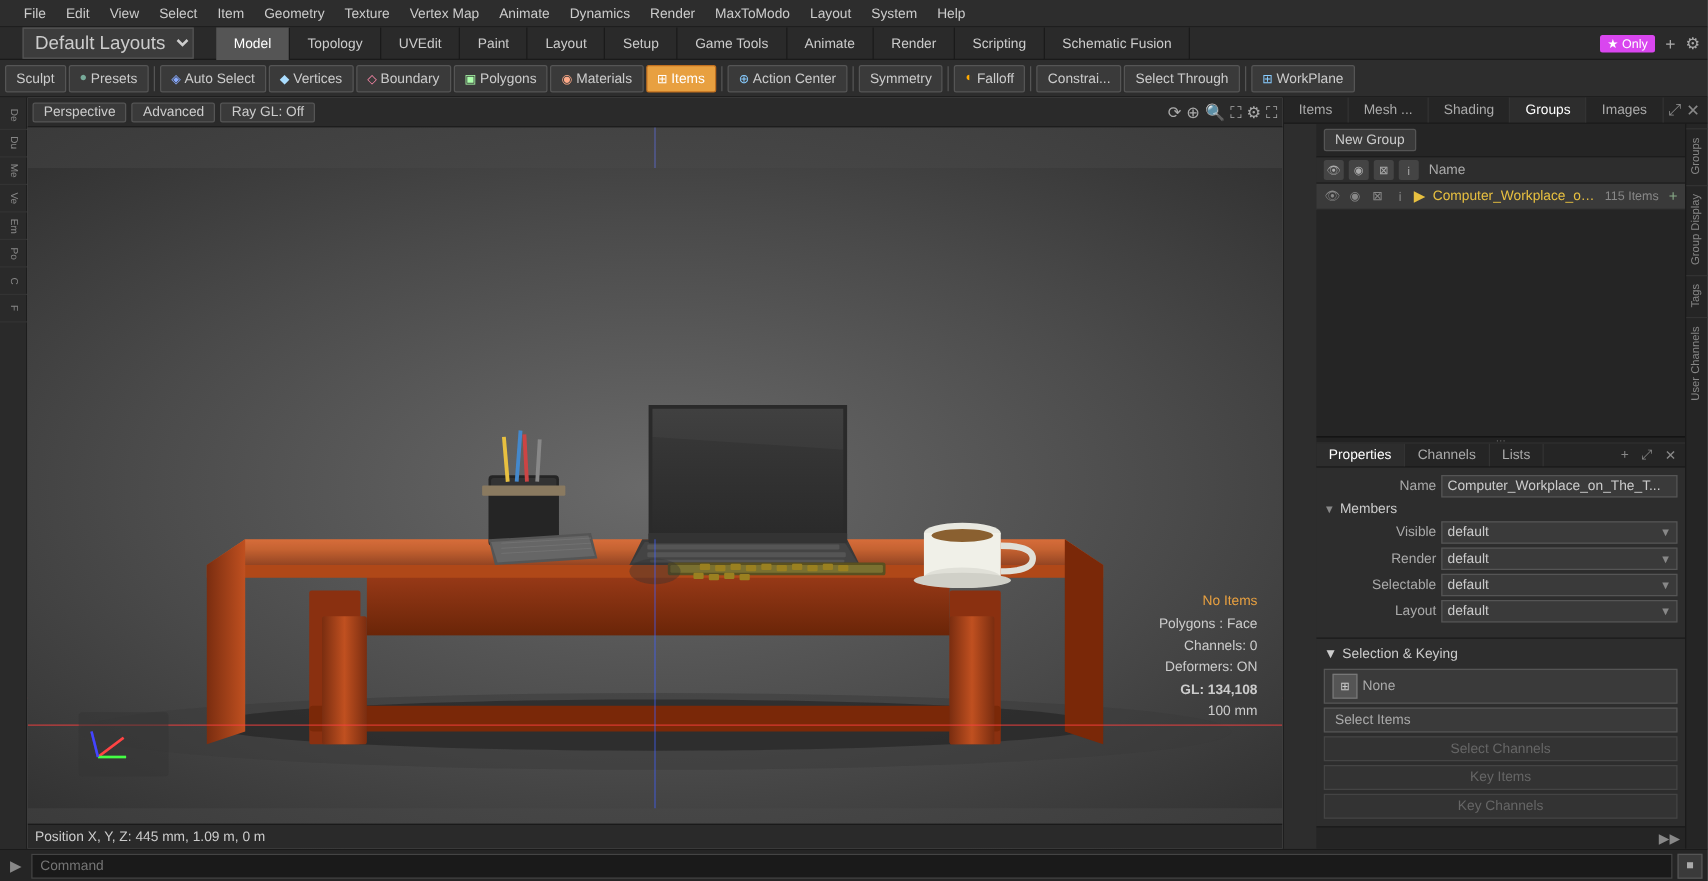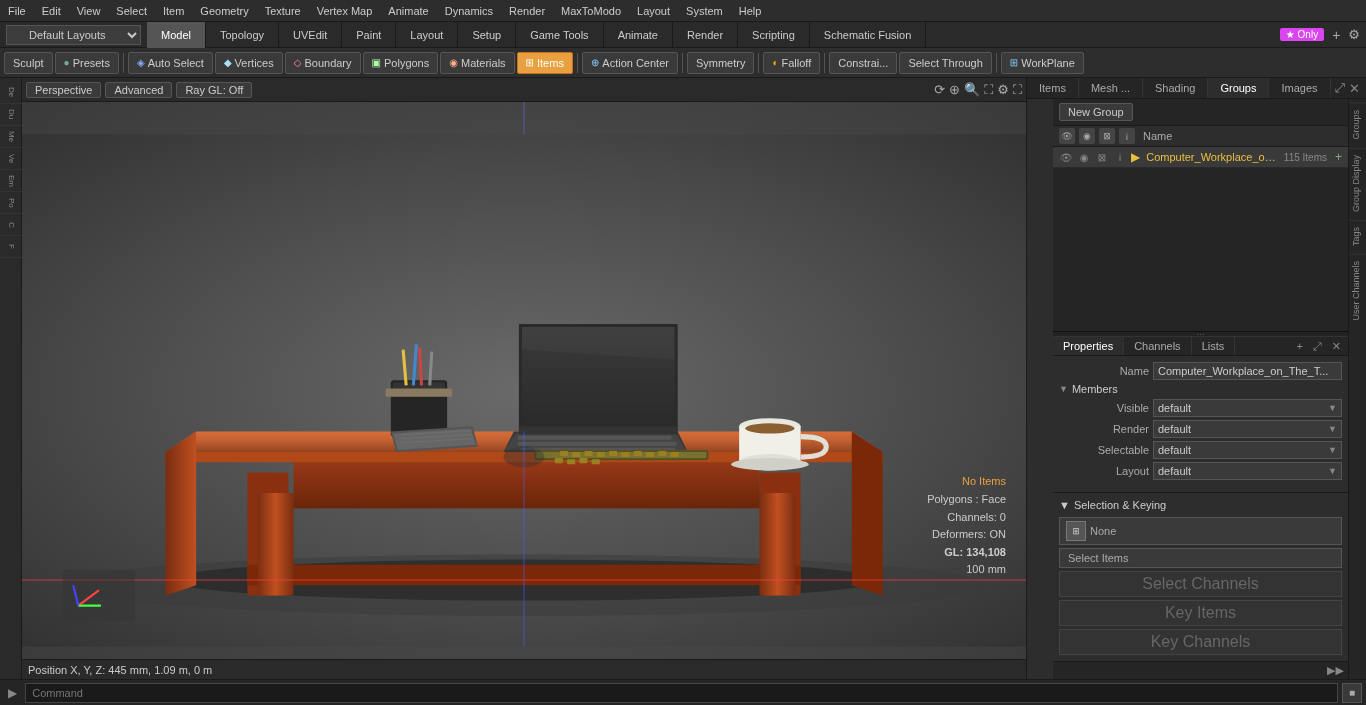--- a/index.html
+++ b/index.html
@@ -1,24 +1,24 @@
 <!DOCTYPE html>
 <html><head>
   <meta charset="utf-8">
   <style>
     * { box-sizing: border-box; margin: 0; padding: 0; }
     body { background: #3a3a3a; color: #ccc; font-family: Arial, sans-serif; font-size: 11px; width: 1366px; height: 705px; overflow: hidden; }
 
     
-    #menu-bar { display: flex; align-items: center; background: #2d2d2d; height: 22px; padding: 0 0; border-bottom: 1px solid #1a1a1a; }
+    #menu-bar { display: flex; align-items: center; background: #2d2d2d; height: 22px; padding: 0 11px; border-bottom: 1px solid #1a1a1a; }
     .menu-item { padding: 2px 8px; cursor: pointer; color: #ccc; font-size: 11px; }
 
     
     #layout-bar { display: flex; align-items: center; background: #2a2a2a; height: 26px; border-bottom: 1px solid #1a1a1a; }
-    #layout-selector { background: #3c3c3c; color: #ccc; border: 1px solid #555; padding: 2px 18px; font-size: 11px; margin: 0 6px; cursor: pointer; }
+    #layout-selector { background: #3c3c3c; color: #ccc; border: 1px solid #555; padding: 2px 5px; font-size: 15px; margin: 0 18px; cursor: pointer; }
     .layout-tab { padding: 3px 14px; font-size: 11px; cursor: pointer; color: #ccc; border-right: 1px solid #1a1a1a; height: 26px; display: flex; align-items: center; }
     .layout-tab.active { background: #555; color: #fff; }
     #layout-bar-right { margin-left: auto; display: flex; align-items: center; gap: 4px; padding-right: 6px; }
     .star-badge { background: #d946ef; color: #fff; padding: 1px 6px; font-size: 10px; border-radius: 2px; }
     .add-layout-btn { color: #aaa; font-size: 14px; cursor: pointer; padding: 0 4px; }
     .gear-btn { color: #aaa; font-size: 13px; cursor: pointer; }
 
     
     #tool-bar { display: flex; align-items: center; background: #2d2d2d; height: 30px; border-bottom: 1px solid #1a1a1a; gap: 2px; padding: 0 4px; }
     .tool-btn { display: flex; align-items: center; gap: 3px; padding: 2px 8px; background: #3a3a3a; border: 1px solid #555; border-radius: 2px; cursor: pointer; color: #ccc; font-size: 11px; height: 22px; }
@@ -85,21 +85,21 @@
     .prop-dropdown { flex: 1; background: #3a3a3a; border: 1px solid #555; color: #ccc; padding: 2px 4px; font-size: 11px; display: flex; align-items: center; justify-content: space-between; cursor: pointer; }
     .prop-dropdown .dd-arrow { color: #888; font-size: 9px; }
 
     
     #sel-keying { padding: 6px; border-top: 1px solid #1a1a1a; }
     .sel-key-title { display: flex; align-items: center; gap: 4px; margin-bottom: 6px; font-size: 11px; color: #ccc; cursor: pointer; }
     .key-grid { display: grid; grid-template-columns: 1fr; gap: 3px; }
     .key-btn { background: #3a3a3a; border: 1px solid #555; color: #aaa; padding: 3px 8px; font-size: 11px; cursor: pointer; text-align: center; display: flex; align-items: center; gap: 4px; }
     .key-btn.has-icon { padding-left: 6px; }
     .none-icon { width: 20px; height: 20px; background: #555; border: 1px solid #777; display: inline-flex; align-items: center; justify-content: center; flex-shrink: 0; }
-    .key-btn-disabled { background: #333; border: 1px solid #444; color: #666; padding: 3px 8px; font-size: 16px; text-align: center; cursor: default; }
+    .key-btn-disabled { background: #333; border: 1px solid #444; color: #666; padding: 3px 8px; font-size: 11px; text-align: center; cursor: default; }
 
     
     #right-vtabs { width: 18px; background: #252525; border-left: 1px solid #1a1a1a; display: flex; flex-direction: column; align-items: center; padding-top: 4px; gap: 2px; }
     .vtab { writing-mode: vertical-rl; text-orientation: mixed; transform: rotate(180deg); color: #888; font-size: 9px; cursor: pointer; padding: 6px 2px; border-bottom: 1px solid #333; width: 18px; text-align: center; }
 
     
     #bottom-bar { height: 26px; background: #252525; border-top: 1px solid #1a1a1a; display: flex; align-items: center; gap: 4px; padding: 0 4px; }
     #cmd-arrow { color: #888; font-size: 12px; padding: 0 4px; }
     #cmd-input { flex: 1; background: #1a1a1a; border: 1px solid #444; color: #ccc; padding: 2px 6px; font-size: 11px; height: 20px; }
     #cmd-btn { width: 20px; height: 20px; background: #3a3a3a; border: 1px solid #555; display: flex; align-items: center; justify-content: center; cursor: pointer; color: #aaa; font-size: 10px; }

